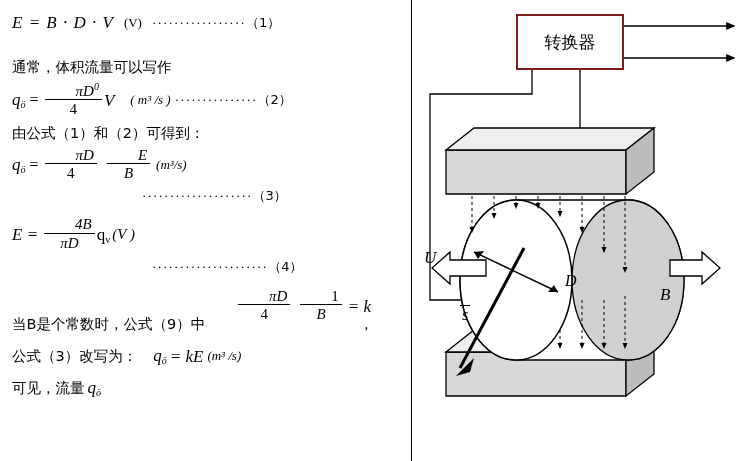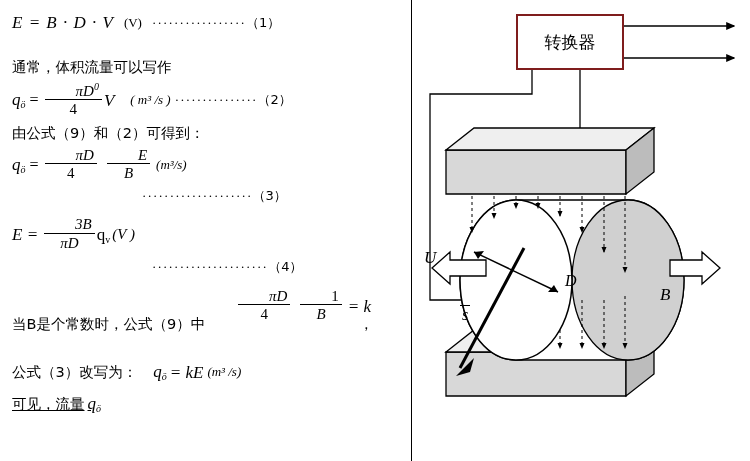--- a/index.html
+++ b/index.html
@@ -191,21 +191,21 @@
         <span class="den mn">4</span>
       </span>
       <span class="mi">V</span>
       <span class="gap" style="width:16px;"></span>
       <span class="mi-s">( m³ /s )</span>
       <span class="gap" style="width:4px;"></span>
       <span class="dots">···············</span>
       <span class="eqno">（2）</span>
     </div>
 
-    <div class="line cn" style="margin-top:6px;">由公式（9）和（2）可得到：</div>
+    <div class="line cn" style="margin-top:6px;">由公式（1）和（2）可得到：</div>
 
     <div class="line eqrow" style="margin-top:6px;">
       <span class="bigsym"><span>q</span><span class="sub">ö</span></span>
       <span class="mn" style="margin:0 4px;">=</span>
       <span class="frac">
         <span class="num mi">πD</span>
         <span class="den mn">4</span>
       </span>
       <span class="gap" style="width:6px;"></span>
       <span class="frac">
@@ -218,21 +218,21 @@
     <div class="line eqrow" style="margin-left:130px;margin-top:-4px;">
       <span class="dots">····················</span>
       <span class="eqno">（3）</span>
     </div>
 
 
     <div class="line eqrow" style="margin-top:6px;">
       <span class="bigsym">E =</span>
       <span class="gap" style="width:4px;"></span>
       <span class="frac">
-        <span class="num mi">3B</span>
+        <span class="num mi">4B</span>
         <span class="den mi">πD</span>
       </span>
       <span class="mn" style="font-size:17px;"><span>q</span><span class="sub" style="font-style:normal;">v</span></span>
       <span class="mi-s" style="font-size:15px;margin-left:2px;">(V )</span>
     </div>
     <div class="line eqrow" style="margin-left:140px;margin-top:-2px;">
       <span class="dots">·····················</span>
       <span class="eqno">（4）</span>
     </div>
 
@@ -247,29 +247,29 @@
         <span class="den mi">B</span>
       </span>
       <span class="mi" style="margin-left:4px;">= k</span>
     </div>
 
     <div class="line" style="margin-top:-10px;">
       <span class="cn">当B是个常数时，公式（9）中</span>
       <span class="cn" style="margin-left:150px;">，</span>
     </div>
 
-    <div class="line eqrow" style="margin-top:24px;">
+    <div class="line eqrow" style="margin-top:8px;">
       <span class="cn">公式（3）改写为：</span>
       <span class="gap" style="width:16px;"></span>
       <span class="bigsym"><span>q</span><span class="sub">ö</span></span>
       <span class="mi" style="margin-left:3px;">= kE</span>
       <span class="mi-s" style="margin-left:4px;">(m³ /s)</span>
     </div>
 
-    <div class="line eqrow" style="margin-top:0;text-decoration:underline;">
+    <div class="line eqrow" style="margin-top:0;">
       <span class="cn">可见，流量</span>
       <span class="bigsym" style="margin:0 3px;"><span>q</span><span class="sub">ö</span></span>
     </div>
 
   </div>
 
   <div class="divider"></div>
 
   <div class="right-col">
 

